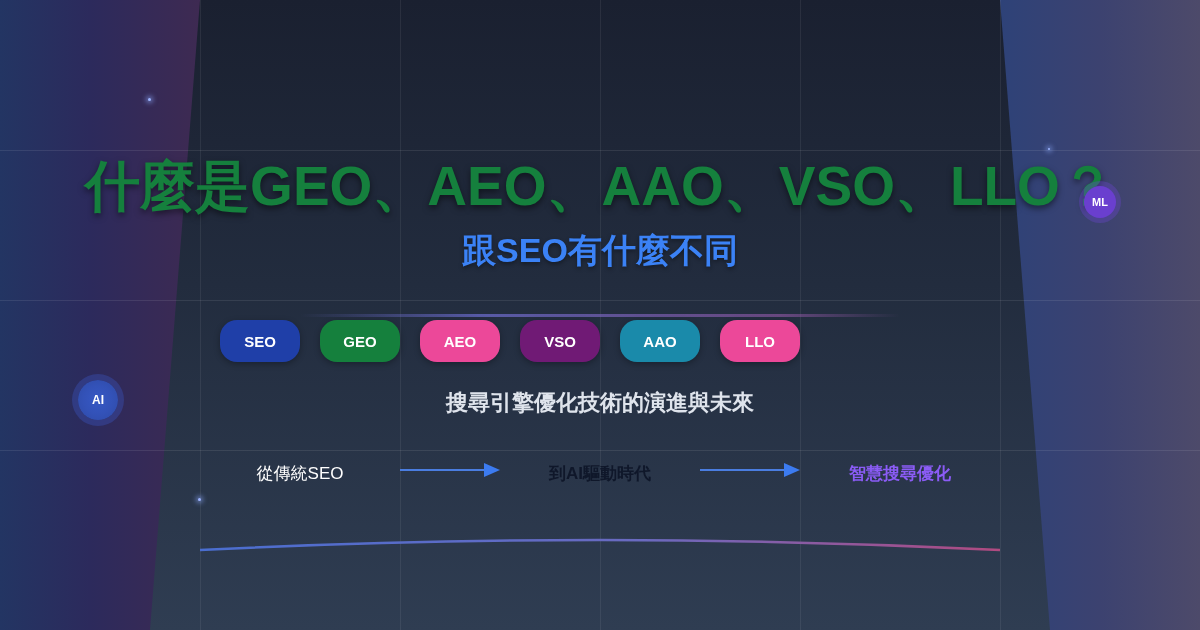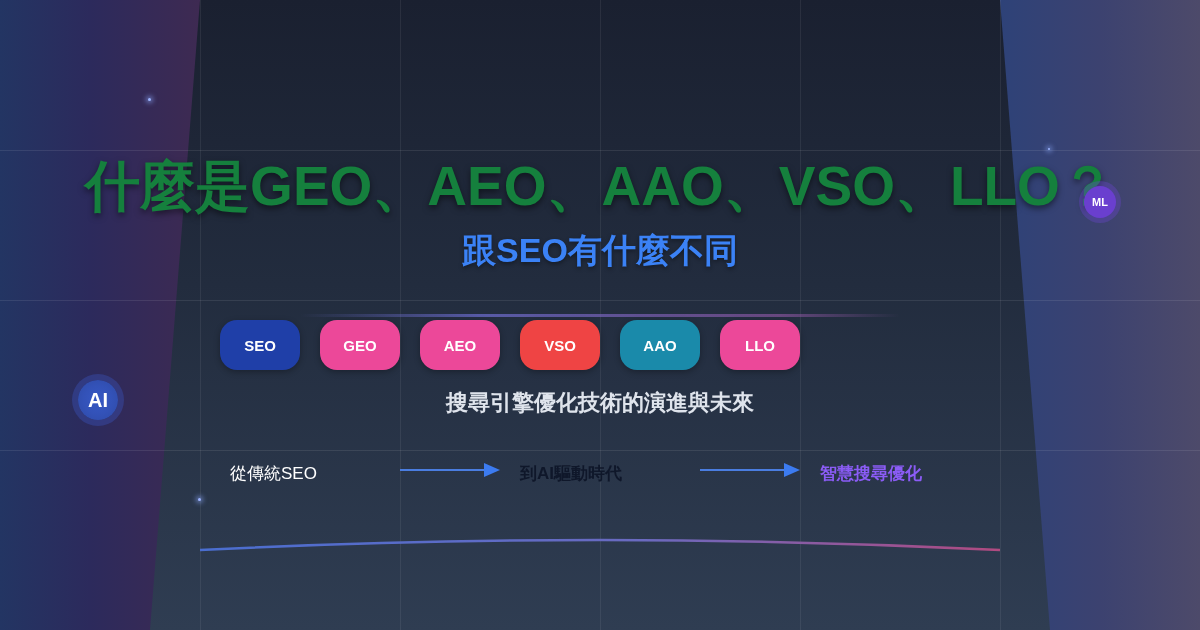--- a/index.html
+++ b/index.html
@@ -34,38 +34,38 @@
       position: absolute; left: 0; top: 228px; width: 1200px; text-align: center;
       color: #3b82f6; font-size: 34px; font-weight: bold;
       text-shadow: 0 2px 4px rgba(0,0,0,0.4);
     }
     .deco-line {
       position: absolute; left: 300px; top: 314px; width: 600px; height: 3px; border-radius: 2px;
       background: linear-gradient(90deg, rgba(90,110,220,0) 0%, rgba(110,110,210,0.7) 30%, rgba(150,90,170,0.6) 80%, rgba(170,80,140,0) 100%);
     }
     .tags { position: absolute; left: 220px; top: 320px; display: flex; gap: 20px; }
     .tag {
-      width: 80px; height: 50px; border-radius: 17px; color: #fff; font-weight: bold; font-size: 15px;
+      width: 80px; height: 42px; border-radius: 17px; color: #fff; font-weight: bold; font-size: 15px;
       display: flex; align-items: center; justify-content: center;
       box-shadow: 0 2px 6px rgba(0,0,0,0.3);
     }
     .tagline {
       position: absolute; left: 0; top: 388px; width: 1200px; text-align: center;
       color: #dfe4ec; font-size: 22px; font-weight: bold;
     }
-    .flow-item { position: absolute; top: 462px; font-size: 17px; font-weight: bold; }
+    .flow-item { position: absolute; top: 462px; font-size: 17px; font-weight: bold; text-align: center; }
     .arrow { position: absolute; top: 463px; height: 14px; }
     .arrow .shaft { position: absolute; left: 0; top: 6px; height: 2px; background: #4a7de0; }
     .arrow .head { position: absolute; top: 0; width: 0; height: 0; border-top: 7px solid transparent; border-bottom: 7px solid transparent; border-left: 16px solid #3c7bf0; }
     .badge {
       position: absolute; border-radius: 50%; display: flex; align-items: center; justify-content: center;
       color: #fff; font-weight: bold;
     }
     .badge-ai {
-      left: 78px; top: 380px; width: 40px; height: 40px; font-size: 20px;
+      left: 78px; top: 380px; width: 40px; height: 40px; font-size: 12px;
       background: radial-gradient(circle, #3658c4 0%, #3352b8 50%, #2e4aa6 100%);
       box-shadow: 0 0 0 6px rgba(60,90,200,0.35);
     }
     .badge-ml {
       left: 1084px; top: 186px; width: 32px; height: 32px; font-size: 11px;
       background: #6a3fcf;
       box-shadow: 0 0 0 5px rgba(110,70,210,0.35);
     }
     .curve { position: absolute; left: 200px; top: 535px; }
   </style>
@@ -95,23 +95,23 @@
     <span>ML</span>
   </div>
 <div class="badge badge-ai">
     <span>AI</span>
   </div>
 
 <div class="deco-line"></div>
 
 <div class="tags">
   <div class="tag" style="background:#1f3fa8">SEO</div>
-  <div class="tag" style="background:#ec4899">GEO</div>
+  <div class="tag" style="background:#15803d">GEO</div>
   <div class="tag" style="background:#ec4899">AEO</div>
-  <div class="tag" style="background:#ef4444">VSO</div>
+  <div class="tag" style="background:#701a75">VSO</div>
   <div class="tag" style="background:#1a8aaa">AAO</div>
   <div class="tag" style="background:#ec4899">LLO</div>
 </div>
 
 <div class="tagline">搜尋引擎優化技術的演進與未來</div>
 
 <div class="flow-item" style="left:230px; width:140px; color:#ffffff; font-weight:normal">從傳統SEO</div>
 <div class="arrow" style="left:400px; width:100px">
   <div class="shaft" style="width:86px"></div>
   <div class="head" style="left:84px"></div>

